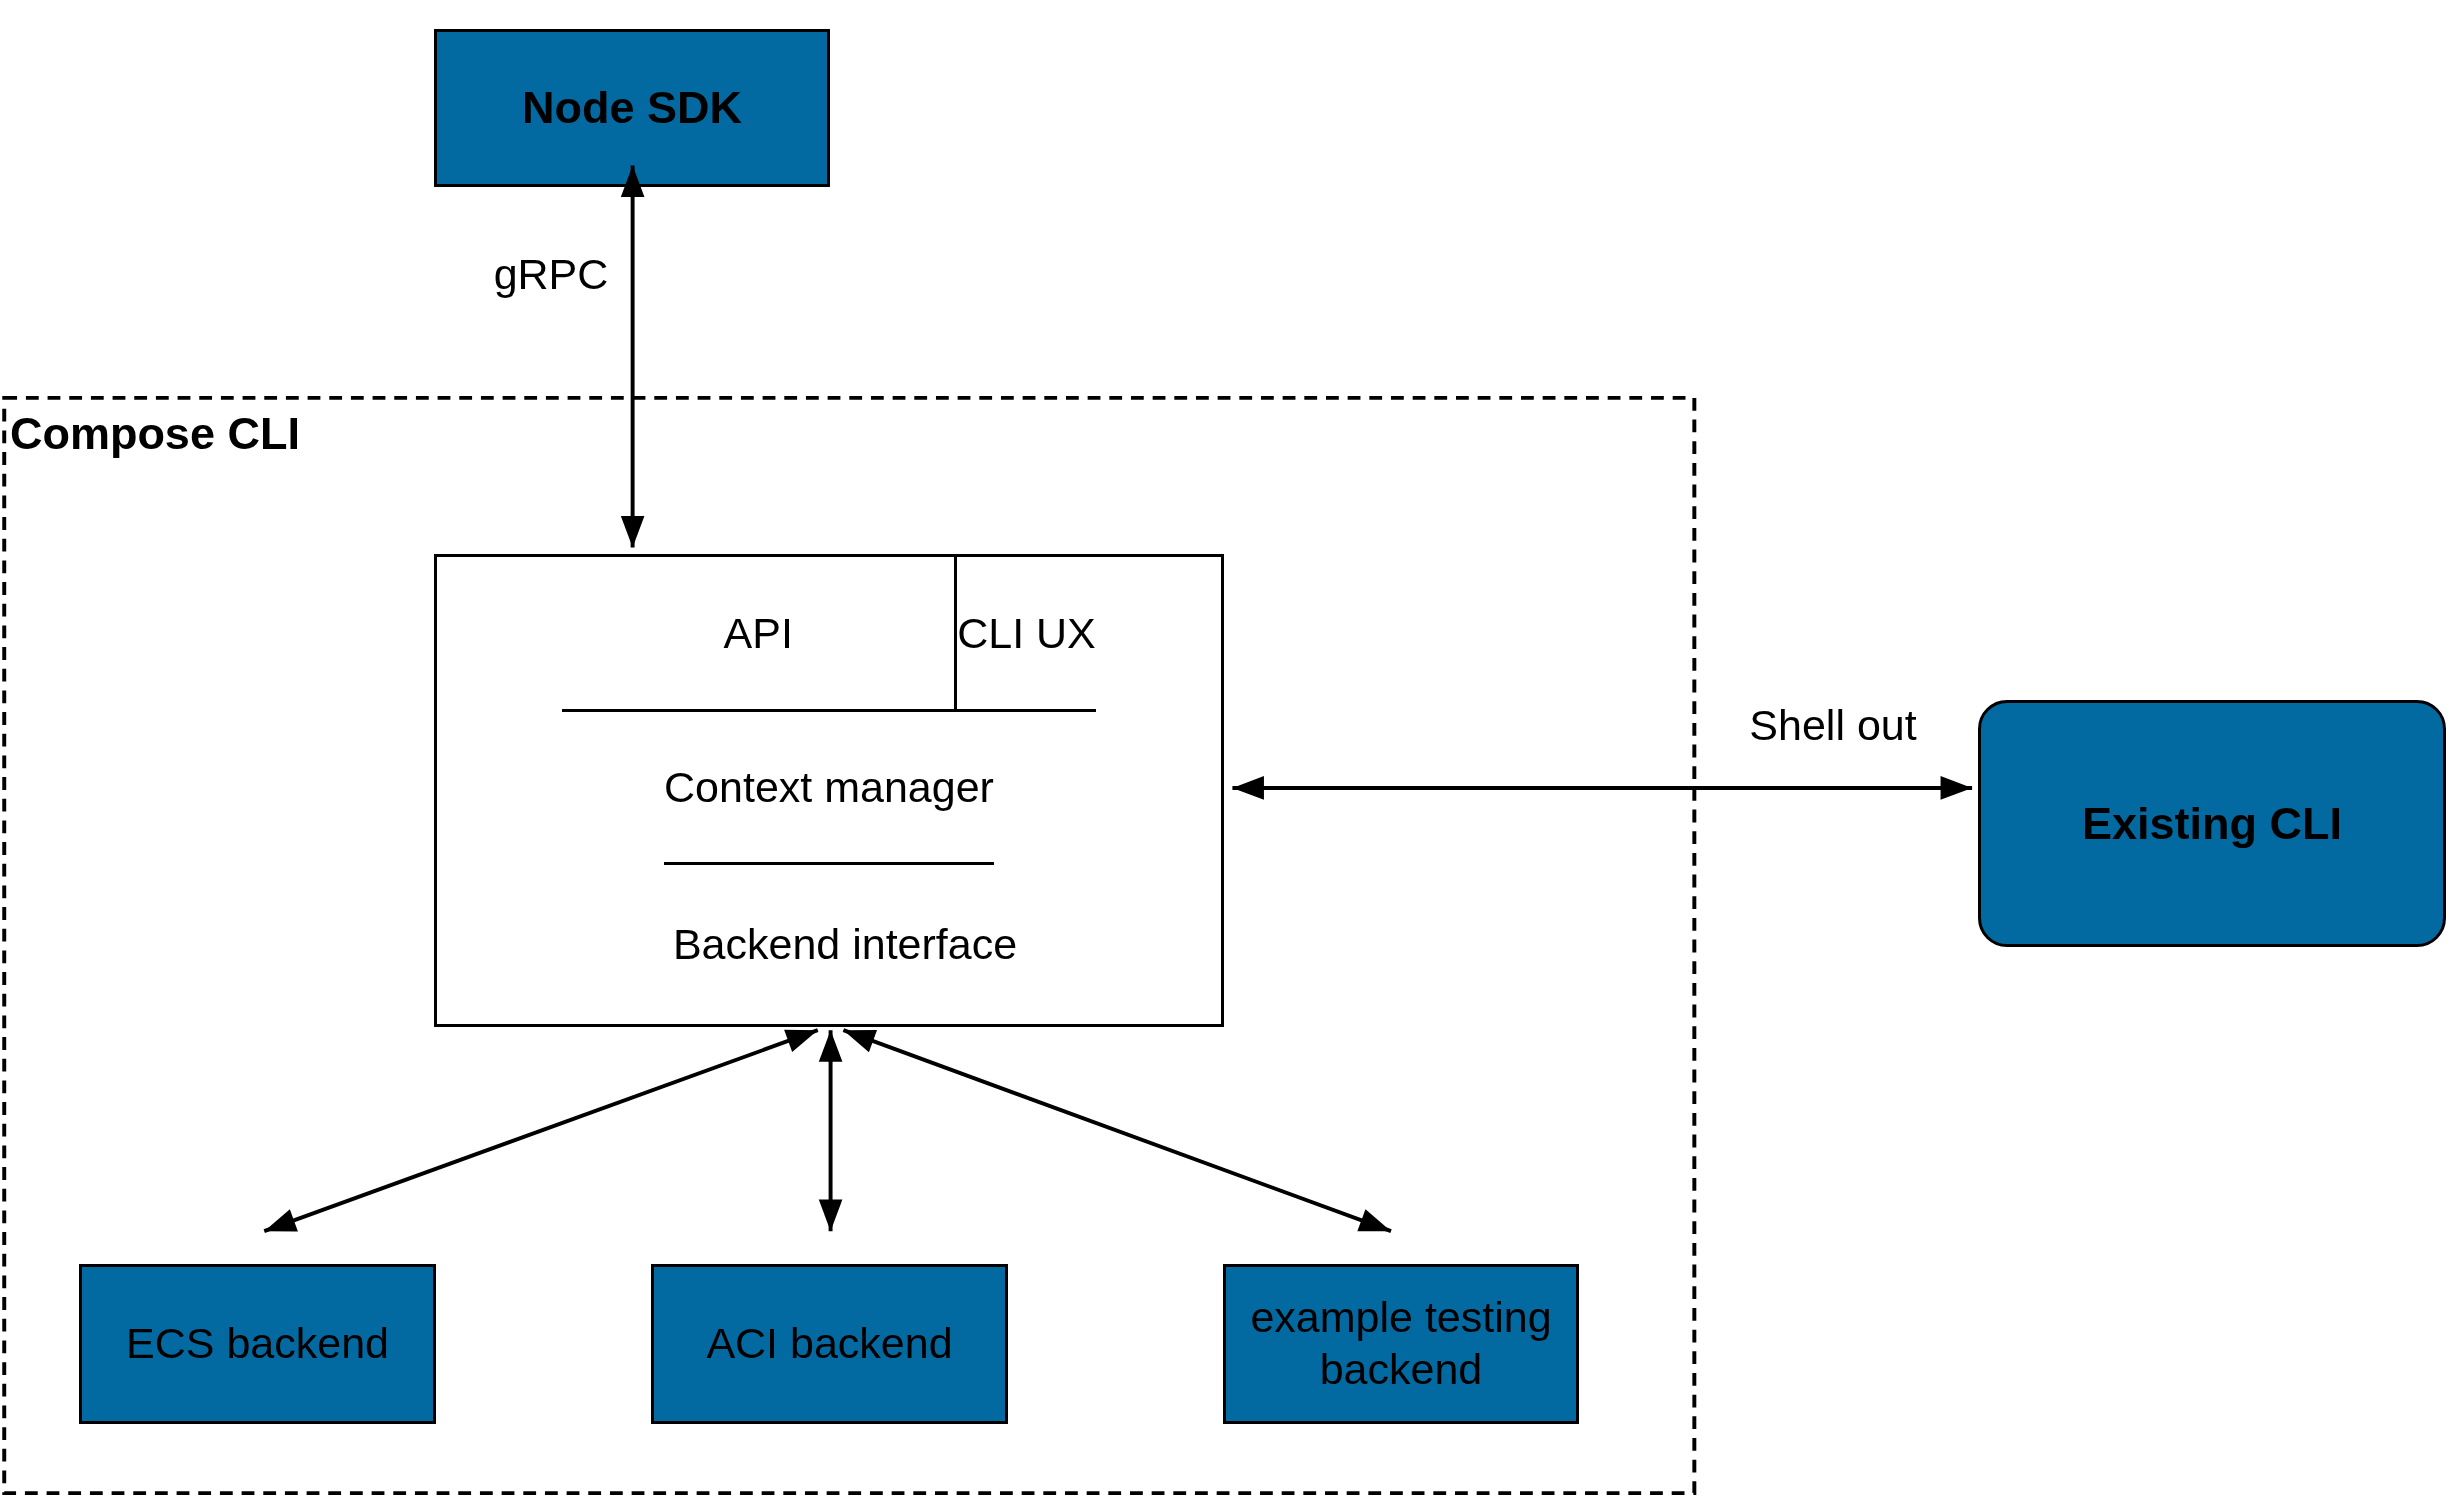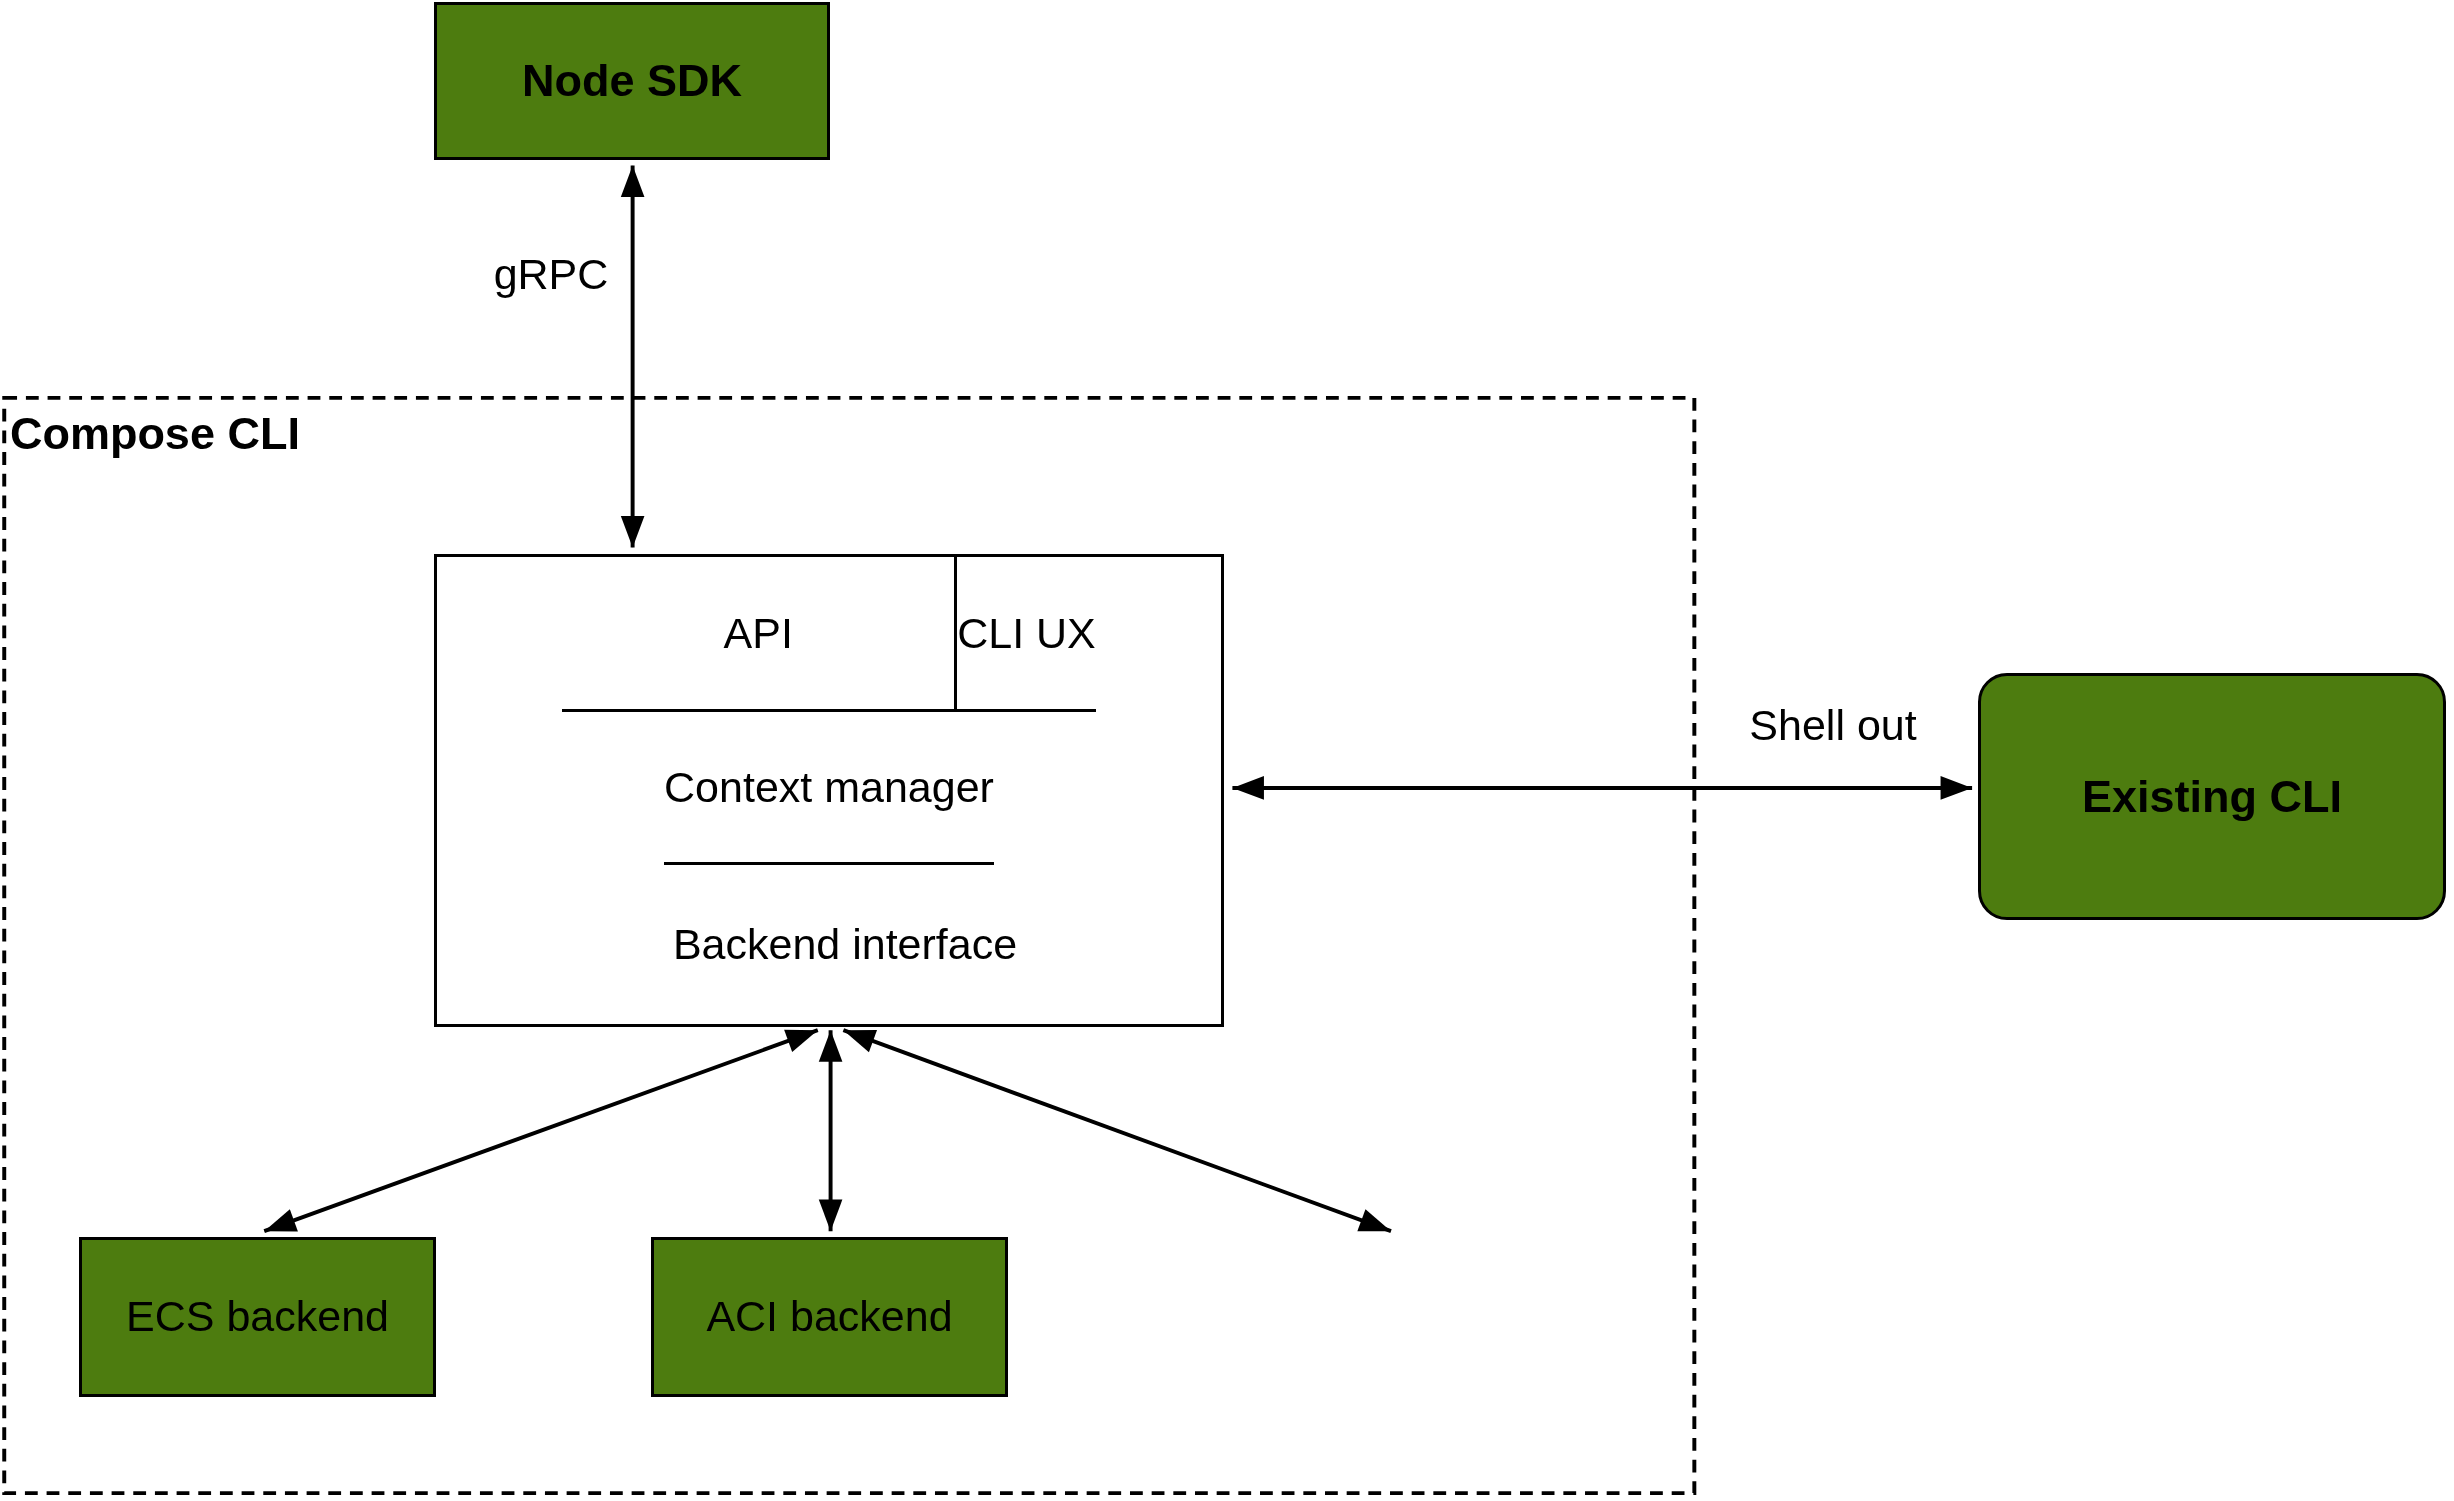--- a/index.html
+++ b/index.html
@@ -21,28 +21,29 @@
     left: 0;
     top: 0;
     width: 2455px;
     height: 1501px;
     z-index: 2;
   }
   .node {
     position: absolute;
     box-sizing: border-box;
     border: 3.9px solid #000000;
-    background: #4d7c0f;
+    background: #0369a1;
     display: flex;
     align-items: center;
     justify-content: center;
     text-align: center;
     font-size: 43px;
     line-height: 1.2;
     z-index: 1;
+    margin-top: 27px;
   }
   .node.bold {
     font-weight: bold;
     font-size: 45px;
   }
   .node-sdk       { left: 434px;  top: 2px;    width: 396px; height: 158px; }
   .existing-cli   { left: 1978px; top: 673px;  width: 468px; height: 247px; border-radius: 29px; }
   .ecs-backend    { left: 79px;   top: 1237px; width: 357px; height: 160px; }
   .aci-backend    { left: 651px;  top: 1237px; width: 357px; height: 160px; }
   .example-backend{ left: 1223px; top: 1237px; width: 356px; height: 160px; padding: 0 9.9px; }
@@ -168,18 +169,21 @@
   <div class="node bold existing-cli">
     <span>Existing CLI</span>
   </div>
 
   <div class="node ecs-backend">
     <span>ECS backend</span>
   </div>
   <div class="node aci-backend">
     <span>ACI backend</span>
   </div>
+  <div class="node example-backend">
+    <span>example testing backend</span>
+  </div>
 
   <div class="edge-label grpc-label">gRPC</div>
   <div class="edge-label shell-out-label">Shell out</div>
 
 </div>
 
 
 </body></html>

